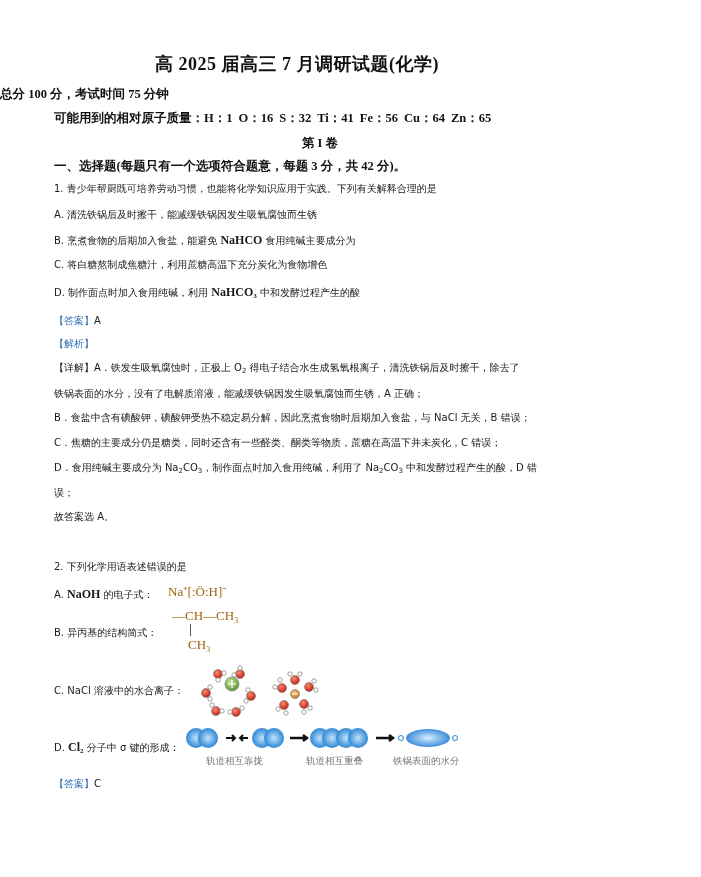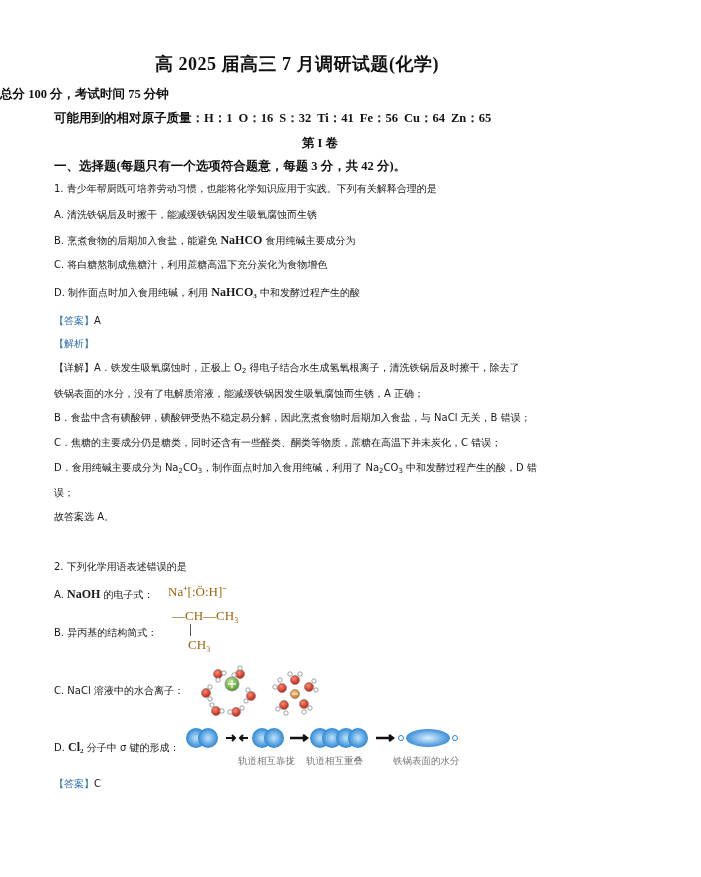--- a/index.html
+++ b/index.html
@@ -168,19 +168,19 @@
   <path d="M104 13 h16 M117 10 l4 3 -4 3" stroke="#111" stroke-width="2.4" fill="none"></path>
   <circle cx="134" cy="13" r="10" fill="url(#bl)"></circle>
     <circle cx="146" cy="13" r="10" fill="url(#bl)"></circle>
   <circle cx="160" cy="13" r="10" fill="url(#bl)"></circle>
     <circle cx="172" cy="13" r="10" fill="url(#bl)"></circle>
   <path d="M190 13 h16 M203 10 l4 3 -4 3" stroke="#111" stroke-width="2.4" fill="none"></path>
   <circle cx="215" cy="13" r="2.5" fill="#fff" stroke="#2b84d6"></circle>
   <ellipse cx="242" cy="13" rx="22" ry="9" fill="url(#bl2)"></ellipse>
   <circle cx="269" cy="13" r="2.5" fill="#fff" stroke="#2b84d6"></circle>
 </svg>
-<div class="abs caption" style="left:206px; top:755px;margin-left:32px;">轨道相互靠拢</div>
+<div class="abs caption" style="left:206px; top:755px;">轨道相互靠拢</div>
 <div class="abs caption" style="left:306px; top:755px;">轨道相互重叠</div>
 <div class="abs caption" style="left:393px; top:755px;">铁锅表面的水分</div>
 
 <div class="abs line" style="top:777px">
   <span class="tag">【答案】</span><span>C</span>
 </div>
 
 </body></html>

